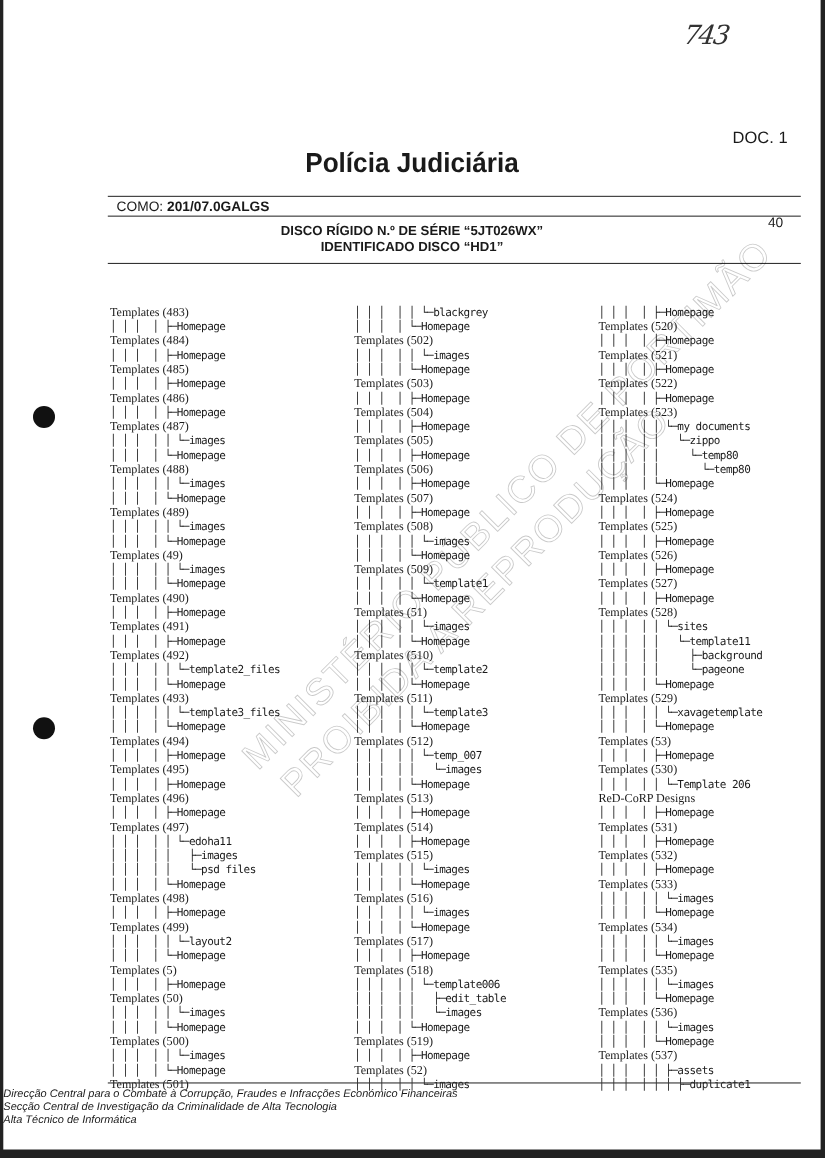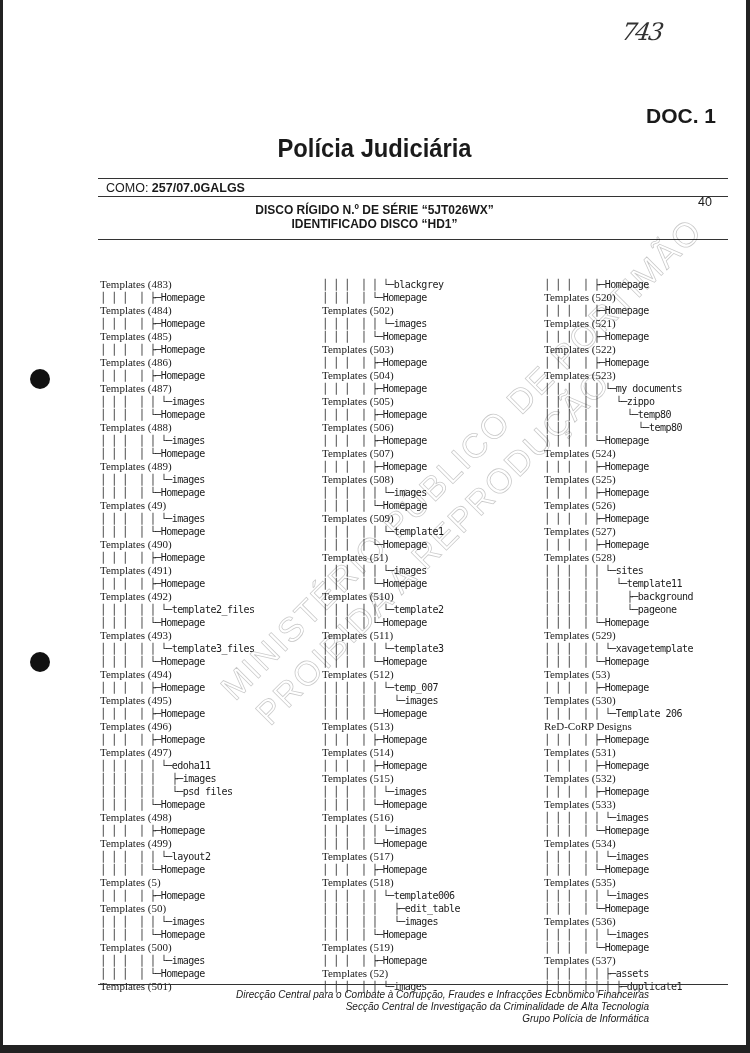--- a/index.html
+++ b/index.html
@@ -1,61 +1,61 @@
 <!DOCTYPE html>
 <html><head>
 <meta charset="utf-8">
 <style>
   html, body { margin:0; padding:0; }
   body { width:750px; height:1053px; background:#222; position:relative; overflow:hidden; font-family:"Liberation Serif", serif; color:#1a1a1a; }
   .page { position:absolute; left:3px; top:0; width:743px; height:1045px; background:#fff; overflow:hidden; }
   .hole { position:absolute; width:20px; height:20px; border-radius:50%; background:#111; left:27px; }
   .handnum { position:absolute; right:84px; top:18px; font-family:"DejaVu Serif", serif; font-size:24px; font-style:italic; color:#333; letter-spacing:-2px; transform:skewX(-8deg); }
-  .doc { position:absolute; right:30px; top:104px; font-family:"Liberation Sans", sans-serif; font-weight:bold; font-size:21px; }
+  .doc { position:absolute; right:30px; top:117px; font-family:"Liberation Sans", sans-serif; font-weight:normal; font-size:15px; }
   .title { position:absolute; left:0; width:743px; text-align:center; top:134px; font-family:"Liberation Sans", sans-serif; font-weight:bold; font-size:25px; transform:scaleX(0.95); }
   .rule { position:absolute; left:95px; width:630px; height:1px; background:#333; }
   .nuipc { position:absolute; left:103px; top:181px; font-family:"Liberation Sans", sans-serif; font-size:12.5px; }
   .nuipc b { font-weight:bold; }
   .pgnum { position:absolute; right:34px; top:195px; font-family:"Liberation Sans", sans-serif; font-size:12.5px; }
   .subtitle { position:absolute; left:0; width:743px; text-align:center; top:203px; font-family:"Liberation Sans", sans-serif; font-weight:bold; font-size:12px; line-height:14px; }
   .col { position:absolute; top:252px; font-size:11px; line-height:13.0px; white-space:pre;margin-top:26px; }
   .col .row { height:13.0px; position:relative; }
   .col .tpl { }
   .col .br { font-family:"DejaVu Sans Mono", monospace; font-size:10px; letter-spacing:-0.5px; }
-  .footer { position:absolute; left:0; width:646px; top:989px; text-align:right; font-family:"Liberation Sans", sans-serif; font-style:italic; font-size:10px; line-height:12px; }
+  .footer { position:absolute; left:0; width:646px; top:989px; text-align:left; font-family:"Liberation Sans", sans-serif; font-style:italic; font-size:10px; line-height:12px; }
   .watermark { position:absolute; font-family:"Liberation Sans", sans-serif; font-size:34px; color:rgba(0,0,0,0.10); -webkit-text-stroke:0.8px rgba(0,0,0,0.22); color:transparent; transform:rotate(-45deg); transform-origin:left top; white-space:nowrap; letter-spacing:2px; }
 </style>
 </head>
 <body>
 
 <div class="page">
   <div class="hole" style="top:369px;"></div>
   <div class="hole" style="top:652px;"></div>
 
   <div class="handnum">743</div>
   <div class="doc">DOC. 1</div>
   <div class="title">Polícia Judiciária</div>
 
   <div class="rule" style="top:178px;"></div>
-  <div class="nuipc"><span>COMO: </span><b>257/07.0GALGS</b></div>
+  <div class="nuipc"><span>COMO: </span><b>201/07.0GALGS</b></div>
   <div class="pgnum">40</div>
   <div class="rule" style="top:196px;"></div>
 
   <div class="subtitle">
     <div>DISCO RÍGIDO N.º DE SÉRIE “5JT026WX”</div>
     <div>IDENTIFICADO DISCO “HD1”</div>
   </div>
   <div class="rule" style="top:239px;"></div>
 
   <div class="col" id="col0" style="left:97px;"><div class="row tpl">Templates (483)</div><div class="row br">│ │ │  │ ├─Homepage</div><div class="row tpl">Templates (484)</div><div class="row br">│ │ │  │ ├─Homepage</div><div class="row tpl">Templates (485)</div><div class="row br">│ │ │  │ ├─Homepage</div><div class="row tpl">Templates (486)</div><div class="row br">│ │ │  │ ├─Homepage</div><div class="row tpl">Templates (487)</div><div class="row br">│ │ │  │ │ └─images</div><div class="row br">│ │ │  │ └─Homepage</div><div class="row tpl">Templates (488)</div><div class="row br">│ │ │  │ │ └─images</div><div class="row br">│ │ │  │ └─Homepage</div><div class="row tpl">Templates (489)</div><div class="row br">│ │ │  │ │ └─images</div><div class="row br">│ │ │  │ └─Homepage</div><div class="row tpl">Templates (49)</div><div class="row br">│ │ │  │ │ └─images</div><div class="row br">│ │ │  │ └─Homepage</div><div class="row tpl">Templates (490)</div><div class="row br">│ │ │  │ ├─Homepage</div><div class="row tpl">Templates (491)</div><div class="row br">│ │ │  │ ├─Homepage</div><div class="row tpl">Templates (492)</div><div class="row br">│ │ │  │ │ └─template2_files</div><div class="row br">│ │ │  │ └─Homepage</div><div class="row tpl">Templates (493)</div><div class="row br">│ │ │  │ │ └─template3_files</div><div class="row br">│ │ │  │ └─Homepage</div><div class="row tpl">Templates (494)</div><div class="row br">│ │ │  │ ├─Homepage</div><div class="row tpl">Templates (495)</div><div class="row br">│ │ │  │ ├─Homepage</div><div class="row tpl">Templates (496)</div><div class="row br">│ │ │  │ ├─Homepage</div><div class="row tpl">Templates (497)</div><div class="row br">│ │ │  │ │ └─edoha11</div><div class="row br">│ │ │  │ │   ├─images</div><div class="row br">│ │ │  │ │   └─psd files</div><div class="row br">│ │ │  │ └─Homepage</div><div class="row tpl">Templates (498)</div><div class="row br">│ │ │  │ ├─Homepage</div><div class="row tpl">Templates (499)</div><div class="row br">│ │ │  │ │ └─layout2</div><div class="row br">│ │ │  │ └─Homepage</div><div class="row tpl">Templates (5)</div><div class="row br">│ │ │  │ ├─Homepage</div><div class="row tpl">Templates (50)</div><div class="row br">│ │ │  │ │ └─images</div><div class="row br">│ │ │  │ └─Homepage</div><div class="row tpl">Templates (500)</div><div class="row br">│ │ │  │ │ └─images</div><div class="row br">│ │ │  │ └─Homepage</div><div class="row tpl">Templates (501)</div></div>
   <div class="col" id="col1" style="left:319px;"><div class="row br">│ │ │  │ │ └─blackgrey</div><div class="row br">│ │ │  │ └─Homepage</div><div class="row tpl">Templates (502)</div><div class="row br">│ │ │  │ │ └─images</div><div class="row br">│ │ │  │ └─Homepage</div><div class="row tpl">Templates (503)</div><div class="row br">│ │ │  │ ├─Homepage</div><div class="row tpl">Templates (504)</div><div class="row br">│ │ │  │ ├─Homepage</div><div class="row tpl">Templates (505)</div><div class="row br">│ │ │  │ ├─Homepage</div><div class="row tpl">Templates (506)</div><div class="row br">│ │ │  │ ├─Homepage</div><div class="row tpl">Templates (507)</div><div class="row br">│ │ │  │ ├─Homepage</div><div class="row tpl">Templates (508)</div><div class="row br">│ │ │  │ │ └─images</div><div class="row br">│ │ │  │ └─Homepage</div><div class="row tpl">Templates (509)</div><div class="row br">│ │ │  │ │ └─template1</div><div class="row br">│ │ │  │ └─Homepage</div><div class="row tpl">Templates (51)</div><div class="row br">│ │ │  │ │ └─images</div><div class="row br">│ │ │  │ └─Homepage</div><div class="row tpl">Templates (510)</div><div class="row br">│ │ │  │ │ └─template2</div><div class="row br">│ │ │  │ └─Homepage</div><div class="row tpl">Templates (511)</div><div class="row br">│ │ │  │ │ └─template3</div><div class="row br">│ │ │  │ └─Homepage</div><div class="row tpl">Templates (512)</div><div class="row br">│ │ │  │ │ └─temp_007</div><div class="row br">│ │ │  │ │   └─images</div><div class="row br">│ │ │  │ └─Homepage</div><div class="row tpl">Templates (513)</div><div class="row br">│ │ │  │ ├─Homepage</div><div class="row tpl">Templates (514)</div><div class="row br">│ │ │  │ ├─Homepage</div><div class="row tpl">Templates (515)</div><div class="row br">│ │ │  │ │ └─images</div><div class="row br">│ │ │  │ └─Homepage</div><div class="row tpl">Templates (516)</div><div class="row br">│ │ │  │ │ └─images</div><div class="row br">│ │ │  │ └─Homepage</div><div class="row tpl">Templates (517)</div><div class="row br">│ │ │  │ ├─Homepage</div><div class="row tpl">Templates (518)</div><div class="row br">│ │ │  │ │ └─template006</div><div class="row br">│ │ │  │ │   ├─edit_table</div><div class="row br">│ │ │  │ │   └─images</div><div class="row br">│ │ │  │ └─Homepage</div><div class="row tpl">Templates (519)</div><div class="row br">│ │ │  │ ├─Homepage</div><div class="row tpl">Templates (52)</div><div class="row br">│ │ │  │ │ └─images</div></div>
   <div class="col" id="col2" style="left:541px;"><div class="row br">│ │ │  │ ├─Homepage</div><div class="row tpl">Templates (520)</div><div class="row br">│ │ │  │ ├─Homepage</div><div class="row tpl">Templates (521)</div><div class="row br">│ │ │  │ ├─Homepage</div><div class="row tpl">Templates (522)</div><div class="row br">│ │ │  │ ├─Homepage</div><div class="row tpl">Templates (523)</div><div class="row br">│ │ │  │ │ └─my documents</div><div class="row br">│ │ │  │ │   └─zippo</div><div class="row br">│ │ │  │ │     └─temp80</div><div class="row br">│ │ │  │ │       └─temp80</div><div class="row br">│ │ │  │ └─Homepage</div><div class="row tpl">Templates (524)</div><div class="row br">│ │ │  │ ├─Homepage</div><div class="row tpl">Templates (525)</div><div class="row br">│ │ │  │ ├─Homepage</div><div class="row tpl">Templates (526)</div><div class="row br">│ │ │  │ ├─Homepage</div><div class="row tpl">Templates (527)</div><div class="row br">│ │ │  │ ├─Homepage</div><div class="row tpl">Templates (528)</div><div class="row br">│ │ │  │ │ └─sites</div><div class="row br">│ │ │  │ │   └─template11</div><div class="row br">│ │ │  │ │     ├─background</div><div class="row br">│ │ │  │ │     └─pageone</div><div class="row br">│ │ │  │ └─Homepage</div><div class="row tpl">Templates (529)</div><div class="row br">│ │ │  │ │ └─xavagetemplate</div><div class="row br">│ │ │  │ └─Homepage</div><div class="row tpl">Templates (53)</div><div class="row br">│ │ │  │ ├─Homepage</div><div class="row tpl">Templates (530)</div><div class="row br">│ │ │  │ │ └─Template 206</div><div class="row tpl">ReD-CoRP Designs</div><div class="row br">│ │ │  │ ├─Homepage</div><div class="row tpl">Templates (531)</div><div class="row br">│ │ │  │ ├─Homepage</div><div class="row tpl">Templates (532)</div><div class="row br">│ │ │  │ ├─Homepage</div><div class="row tpl">Templates (533)</div><div class="row br">│ │ │  │ │ └─images</div><div class="row br">│ │ │  │ └─Homepage</div><div class="row tpl">Templates (534)</div><div class="row br">│ │ │  │ │ └─images</div><div class="row br">│ │ │  │ └─Homepage</div><div class="row tpl">Templates (535)</div><div class="row br">│ │ │  │ │ └─images</div><div class="row br">│ │ │  │ └─Homepage</div><div class="row tpl">Templates (536)</div><div class="row br">│ │ │  │ │ └─images</div><div class="row br">│ │ │  │ └─Homepage</div><div class="row tpl">Templates (537)</div><div class="row br">│ │ │  │ │ ├─assets</div><div class="row br">│ │ │  │ │ │ ├─duplicate1</div></div>
 
   <div class="watermark" style="left:210px; top:680px;">MINISTÉRIO PÚBLICO DE PORTIMÃO</div>
   <div class="watermark" style="left:245px; top:705px;">PROIBIDA A REPRODUÇÃO</div>
 
   <div class="rule" style="top:984px;"></div>
   <div class="footer">
     <div>Direcção Central para o Combate à Corrupção, Fraudes e Infracções Económico Financeiras</div>
     <div>Secção Central de Investigação da Criminalidade de Alta Tecnologia</div>
-    <div>Grupo Polícia de Informática</div>
+    <div>Alta Técnico de Informática</div>
   </div>
 </div>
 
 </body></html>

